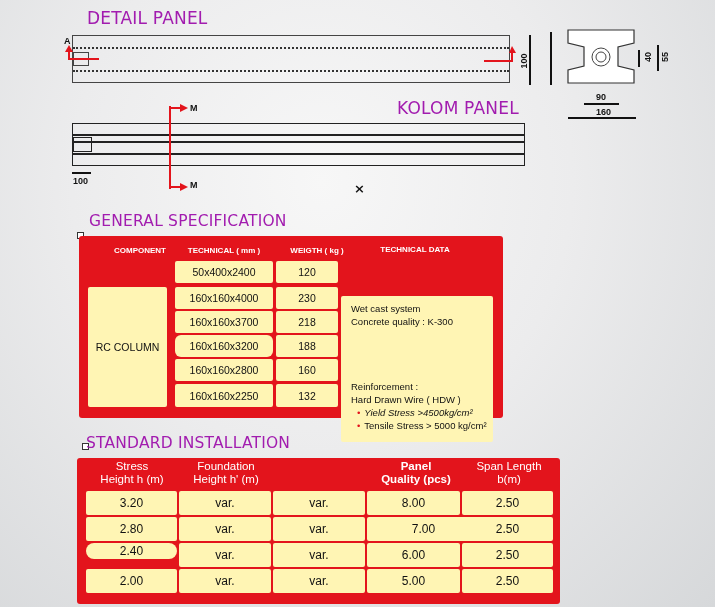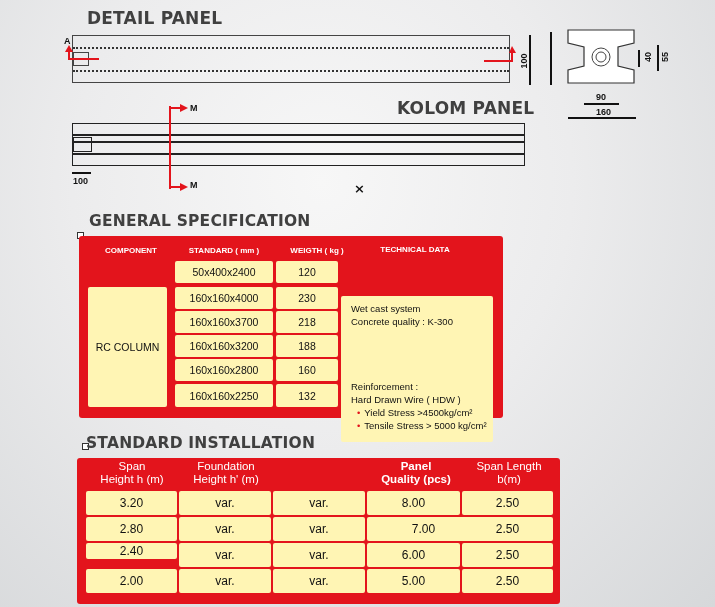--- a/index.html
+++ b/index.html
@@ -3,21 +3,21 @@
 <meta charset="utf-8">
 <style>
   html, body { margin:0; padding:0; }
   body {
     width:715px; height:607px; overflow:hidden; position:relative;
     background: radial-gradient(ellipse at 45% 30%, #f7f7f7 0%, #ececed 45%, #d6d8da 100%);
     font-family: "DejaVu Sans", sans-serif;
     color:#111;
   }
   .abs { position:absolute; }
-  .h-title { font-family:"DejaVu Sans", sans-serif; font-weight:bold; font-size:17px; letter-spacing:0.2px; color:#404040; white-space:nowrap; }
+  .h-title { font-family:"DejaVu Sans", sans-serif; font-weight:normal; font-size:17px; letter-spacing:0.2px; color:#a21caf; white-space:nowrap; }
   .dim { font-family:"Liberation Sans", sans-serif; font-weight:bold; font-size:9px; color:#111; }
   .vtext { transform: rotate(-90deg); transform-origin: center; }
   .dotted { border-top:2px dotted #333; height:0; }
 
   .redbox { background:#e3141c; border-radius:3px; position:absolute; box-sizing:border-box; }
   .hdr { position:absolute; color:#fff; font-family:"Liberation Sans", sans-serif; font-weight:bold; font-size:8px; text-align:center; white-space:nowrap; }
   .cell {
     position:absolute; background:#fff5b4; border-radius:2px;
     font-family:"Liberation Sans", sans-serif; font-size:10.5px; color:#111;
     display:flex; align-items:center; justify-content:center; box-sizing:border-box; white-space:nowrap;
@@ -82,58 +82,58 @@
 <div class="abs dim" style="left:190px; top:103px;">M</div>
 <div class="abs dim" style="left:190px; top:180px;">M</div>
 <div class="abs" style="left:72px; top:172px; width:19px; height:2px; background:#111;"></div>
 <div class="abs dim" style="left:73px; top:176px;">100</div>
 <div class="abs" style="left:354px; top:181px; font-weight:bold; font-size:13px;">×</div>
 
 <div class="abs h-title" style="left:89px; top:212px; font-size:15.5px;">GENERAL SPECIFICATION</div>
 <div class="marker" style="left:77px; top:232px;"></div>
 
 <div class="redbox" style="left:79px; top:236px; width:424px; height:182px;">
-  <div class="hdr" style="left:12px; top:10px; width:80px;">COMPONENT</div>
-  <div class="hdr" style="left:96px; top:10px; width:98px;">STANDARD ( mm )</div>
+  <div class="hdr" style="left:21px; top:10px; width:80px;">COMPONENT</div>
+  <div class="hdr" style="left:96px; top:10px; width:98px;">TECHNICAL ( mm )</div>
   <div class="hdr" style="left:196px; top:10px; width:62px;margin-left:11px;">WEIGTH ( kg )</div>
   <div class="hdr" style="left:262px; top:9px; width:148px;">TECHNICAL DATA</div>
 
   <div class="cell" style="left:9px; top:51px; width:79px; height:120px;">RC COLUMN</div>
 
   <div class="cell" style="left:96px; top:25px; width:98px; height:22px;">50x400x2400</div>
   <div class="cell" style="left:96px; top:51px; width:98px; height:22px;">160x160x4000</div>
   <div class="cell" style="left:96px; top:75px; width:98px; height:22px;">160x160x3700</div>
-  <div class="cell" style="left:96px; top:99px; width:98px; height:22px;">160x160x3200</div>
+  <div class="cell" style="left:96px; top:99px; width:98px; height:22px;border-radius:6px;">160x160x3200</div>
   <div class="cell" style="left:96px; top:123px; width:98px; height:22px;">160x160x2800</div>
   <div class="cell" style="left:96px; top:148px; width:98px; height:23px;">160x160x2250</div>
 
   <div class="cell" style="left:197px; top:25px; width:62px; height:22px;">120</div>
   <div class="cell" style="left:197px; top:51px; width:62px; height:22px;">230</div>
   <div class="cell" style="left:197px; top:75px; width:62px; height:22px;">218</div>
   <div class="cell" style="left:197px; top:99px; width:62px; height:22px;">188</div>
   <div class="cell" style="left:197px; top:123px; width:62px; height:22px;">160</div>
   <div class="cell" style="left:197px; top:148px; width:62px; height:23px;">132</div>
 
   <div class="cell tech" style="left:262px; top:25px; width:152px; height:146px;margin-top:35px;">
     <span>Wet cast system</span>
     <span>Concrete quality : K-300</span>
     <span style="height:52px;"></span>
     <span>Reinforcement :</span>
     <span>Hard Drawn Wire ( HDW )</span>
-    <span style="padding-left:6px;"><span class="bullet">•</span><span>Yield Stress  &gt;4500kg/cm²</span></span>
+    <span style="padding-left:6px;font-style:italic;"><span class="bullet">•</span><span>Yield Stress  &gt;4500kg/cm²</span></span>
     <span style="padding-left:6px;"><span class="bullet">•</span><span>Tensile Stress &gt; 5000 kg/cm²</span></span>
   </div>
 </div>
 
 <div class="marker" style="left:82px; top:443px;"></div>
 <div class="abs h-title" style="left:86px; top:434px; font-size:15.5px;">STANDARD INSTALLATION</div>
 
 <div class="redbox" style="left:77px; top:458px; width:483px; height:146px;">
   <div class="hdr2" style="left:10px; top:2px; width:90px;">
-      <div>Span</div>
+      <div>Stress</div>
       <div>Height h (m)</div>
     </div>
   <div class="hdr2" style="left:102px; top:2px; width:94px;">
       <div>Foundation</div>
       <div>Height h' (m)</div>
     </div>
   <div class="hdr2" style="left:292px; top:2px; width:94px;font-weight:bold;">
       <div>Panel</div>
       <div>Quality (pcs)</div>
     </div>
@@ -147,21 +147,21 @@
   <div class="cell cell2" style="left:196px; top:33px; width:92px; height:24px;">var.</div>
   <div class="cell cell2" style="left:290px; top:33px; width:93px; height:24px;">8.00</div>
   <div class="cell cell2" style="left:385px; top:33px; width:91px; height:24px;">2.50</div>
 
   <div class="cell cell2" style="left:9px; top:59px; width:91px; height:24px;">2.80</div>
   <div class="cell cell2" style="left:102px; top:59px; width:92px; height:24px;">var.</div>
   <div class="cell cell2" style="left:196px; top:59px; width:92px; height:24px;">var.</div>
   <div class="cell cell2" style="left:290px; top:59px; width:113px; height:24px;">7.00</div>
   <div class="cell cell2" style="left:385px; top:59px; width:91px; height:24px;">2.50</div>
 
-  <div class="cell cell2" style="left:9px; top:85px; width:91px; height:16px;">2.40</div>
+  <div class="cell cell2" style="left:9px; top:85px; width:91px; height:16px;border-radius:8px;">2.40</div>
   <div class="cell cell2" style="left:102px; top:85px; width:92px; height:24px;">var.</div>
   <div class="cell cell2" style="left:196px; top:85px; width:92px; height:24px;">var.</div>
   <div class="cell cell2" style="left:290px; top:85px; width:93px; height:24px;">6.00</div>
   <div class="cell cell2" style="left:385px; top:85px; width:91px; height:24px;">2.50</div>
 
   <div class="cell cell2" style="left:9px; top:111px; width:91px; height:24px;">2.00</div>
   <div class="cell cell2" style="left:102px; top:111px; width:92px; height:24px;">var.</div>
   <div class="cell cell2" style="left:196px; top:111px; width:92px; height:24px;">var.</div>
   <div class="cell cell2" style="left:290px; top:111px; width:93px; height:24px;">5.00</div>
   <div class="cell cell2" style="left:385px; top:111px; width:91px; height:24px;">2.50</div>

